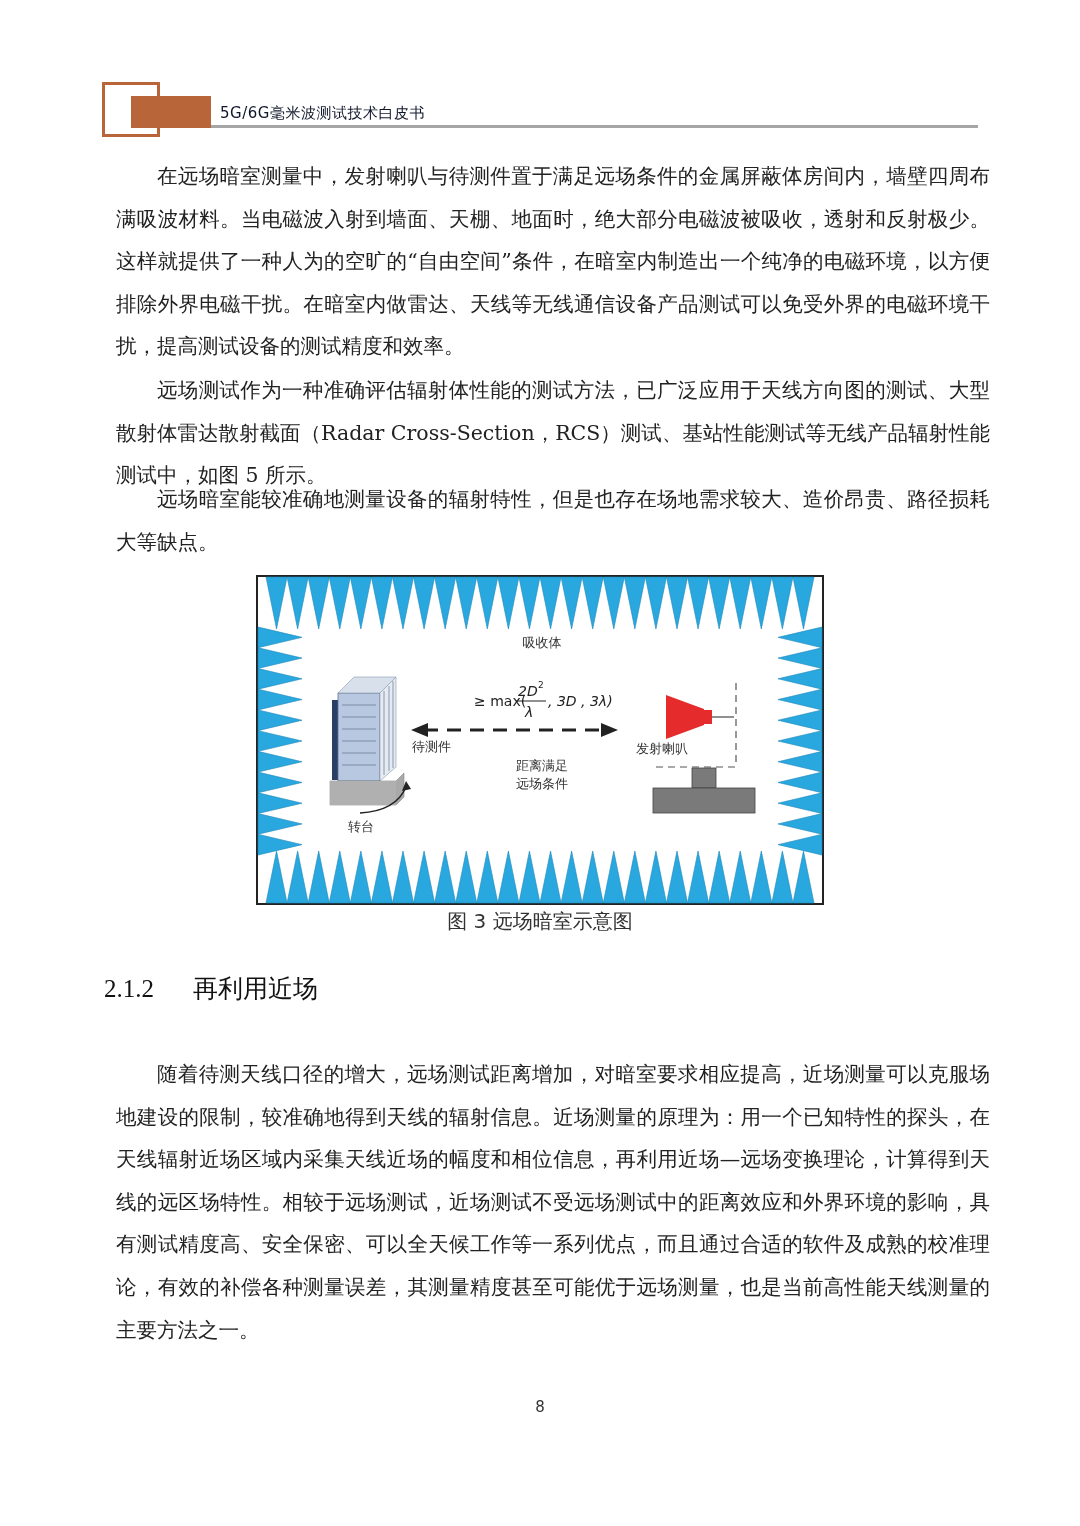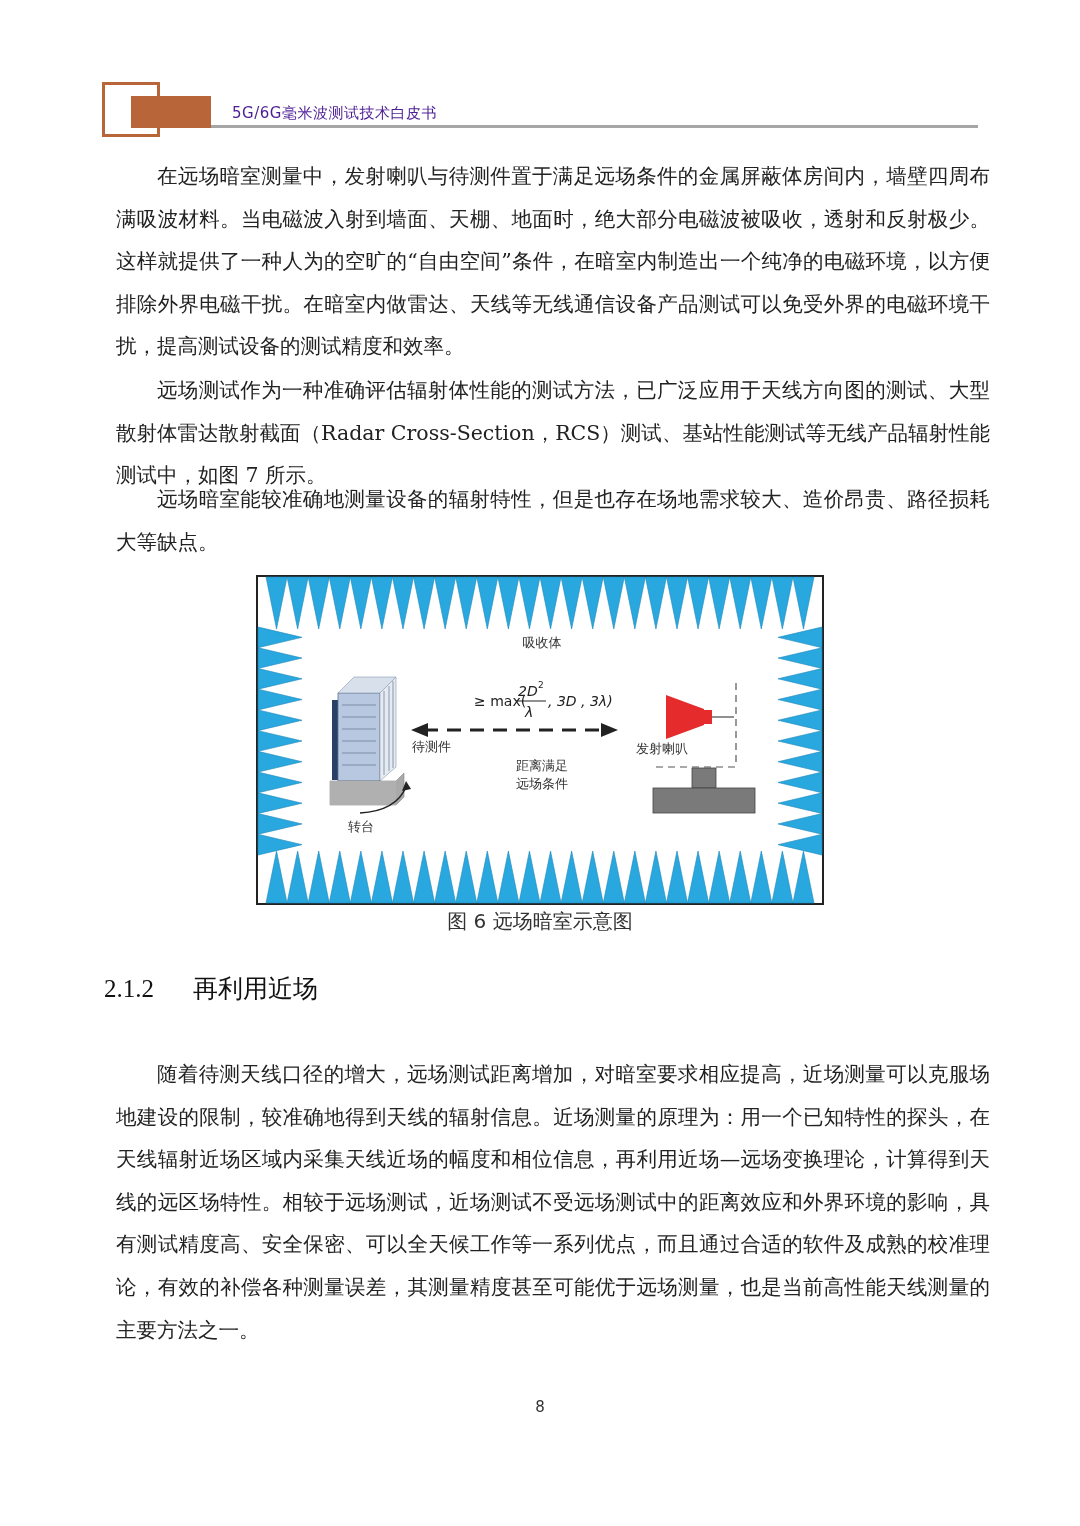--- a/index.html
+++ b/index.html
@@ -3,21 +3,21 @@
 <meta charset="utf-8">
 <style>
   html, body { margin: 0; padding: 0; background: #ffffff; }
   body { width: 1080px; height: 1526px; position: relative; overflow: hidden;
          font-family: "DejaVu Serif", "Liberation Serif", serif; color: #222; }
   .header { position: absolute; left: 0; top: 0; width: 1080px; height: 150px; }
   .hdr-outline { position: absolute; left: 102px; top: 82px; width: 58px; height: 55px;
                  border: 3px solid #b8653a; box-sizing: border-box; }
   .hdr-block { position: absolute; left: 131px; top: 96px; width: 80px; height: 32px; background: #b8653a; }
   .hdr-line { position: absolute; left: 211px; top: 125px; width: 767px; height: 3px; background: #a6a6a6; }
-  .hdr-title { position: absolute; left: 232px; top: 104px; font-size: 15px; color: #4c1d95;
+  .hdr-title { position: absolute; left: 220px; top: 104px; font-size: 15px; color: #0f172a;
                font-family: "DejaVu Sans", "Liberation Sans", sans-serif; letter-spacing: 0.5px; }
   .para { position: absolute; left: 104px; width: 874px; font-size: 20.5px; line-height: 42.6px;
           text-align: justify; text-indent: 2em; color: #222; margin: 12px; }
   .figure { position: absolute; left: 256px; top: 575px; width: 664px; height: 330px; }
   .caption { position: absolute; left: 0; width: 1080px; top: 908px; text-align: center; font-size: 20px; color: #333;
              font-family: "DejaVu Sans", "Liberation Sans", sans-serif; }
   .section-title { position: absolute; left: 104px; top: 972px; font-size: 25px; color: #111;
                    font-family: "DejaVu Sans", "Liberation Sans", sans-serif; }
   .section-title .num { font-family: Liberation Serif, serif; margin-right: 39px; }
   .page-num { position: absolute; left: 0; width: 1080px; top: 1398px; text-align: center; font-size: 15px; color: #333;
@@ -28,21 +28,21 @@
 <body>
 
 <div class="header">
   <div class="hdr-outline"></div>
   <div class="hdr-block"></div>
   <div class="hdr-line"></div>
   <div class="hdr-title">5G/6G毫米波测试技术白皮书</div>
 </div>
 
 <p class="para" style="top:143px;">在远场暗室测量中，发射喇叭与待测件置于满足远场条件的金属屏蔽体房间内，墙壁四周布满吸波材料。当电磁波入射到墙面、天棚、地面时，绝大部分电磁波被吸收，透射和反射极少。这样就提供了一种人为的空旷的“自由空间”条件，在暗室内制造出一个纯净的电磁环境，以方便排除外界电磁干扰。在暗室内做雷达、天线等无线通信设备产品测试可以免受外界的电磁环境干扰，提高测试设备的测试精度和效率。</p>
-<p class="para" style="top:357px;">远场测试作为一种准确评估辐射体性能的测试方法，已广泛应用于天线方向图的测试、大型散射体雷达散射截面（Radar Cross-Section，RCS）测试、基站性能测试等无线产品辐射性能测试中，如图 7 所示。</p>
+<p class="para" style="top:357px;">远场测试作为一种准确评估辐射体性能的测试方法，已广泛应用于天线方向图的测试、大型散射体雷达散射截面（Radar Cross-Section，RCS）测试、基站性能测试等无线产品辐射性能测试中，如图 5 所示。</p>
 <p class="para" style="top:466px;">远场暗室能较准确地测量设备的辐射特性，但是也存在场地需求较大、造价昂贵、路径损耗大等缺点。</p>
 
 <div class="figure">
   <svg width="568" height="330" viewBox="0 0 568 330">
     <rect x="1" y="1" width="566" height="328" fill="#fff" stroke="#222" stroke-width="2"></rect>
     <g id="absorbers" fill="#29a8df" stroke="#1d87b8" stroke-width="0.6">
         <polygon points="10,2 31.076923076923077,2 20.53846153846154,54"></polygon>
         <polygon points="10,328 31.076923076923077,328 20.53846153846154,276"></polygon>
         <polygon points="31.076923076923077,2 52.15384615384615,2 41.61538461538461,54"></polygon>
         <polygon points="31.076923076923077,328 52.15384615384615,328 41.61538461538461,276"></polygon>
@@ -169,21 +169,21 @@
       <line x1="480" y1="108" x2="480" y2="192" stroke="#555" stroke-width="1.2" stroke-dasharray="7,5"></line>
       <line x1="400" y1="192" x2="480" y2="192" stroke="#555" stroke-width="1.2" stroke-dasharray="7,5"></line>
     </g>
     <text x="380" y="178" font-size="13" fill="#333">发射喇叭</text>
     <g>
       <rect x="436" y="193" width="24" height="20" fill="#7a7a7a" stroke="#444" stroke-width="0.8"></rect>
       <rect x="397" y="213" width="102" height="25" fill="#7a7a7a" stroke="#444" stroke-width="0.8"></rect>
     </g>
   </svg>
 </div>
-<div class="caption">图 6 远场暗室示意图</div>
+<div class="caption">图 3 远场暗室示意图</div>
 
 <div class="section-title">
   <span class="num">2.1.2</span><span>再利用近场</span>
 </div>
 
 <p class="para" style="top:1041px;">随着待测天线口径的增大，远场测试距离增加，对暗室要求相应提高，近场测量可以克服场地建设的限制，较准确地得到天线的辐射信息。近场测量的原理为：用一个已知特性的探头，在天线辐射近场区域内采集天线近场的幅度和相位信息，再利用近场—远场变换理论，计算得到天线的远区场特性。相较于远场测试，近场测试不受远场测试中的距离效应和外界环境的影响，具有测试精度高、安全保密、可以全天候工作等一系列优点，而且通过合适的软件及成熟的校准理论，有效的补偿各种测量误差，其测量精度甚至可能优于远场测量，也是当前高性能天线测量的主要方法之一。</p>
 
 <div class="page-num">8</div>
 
 </body></html>

